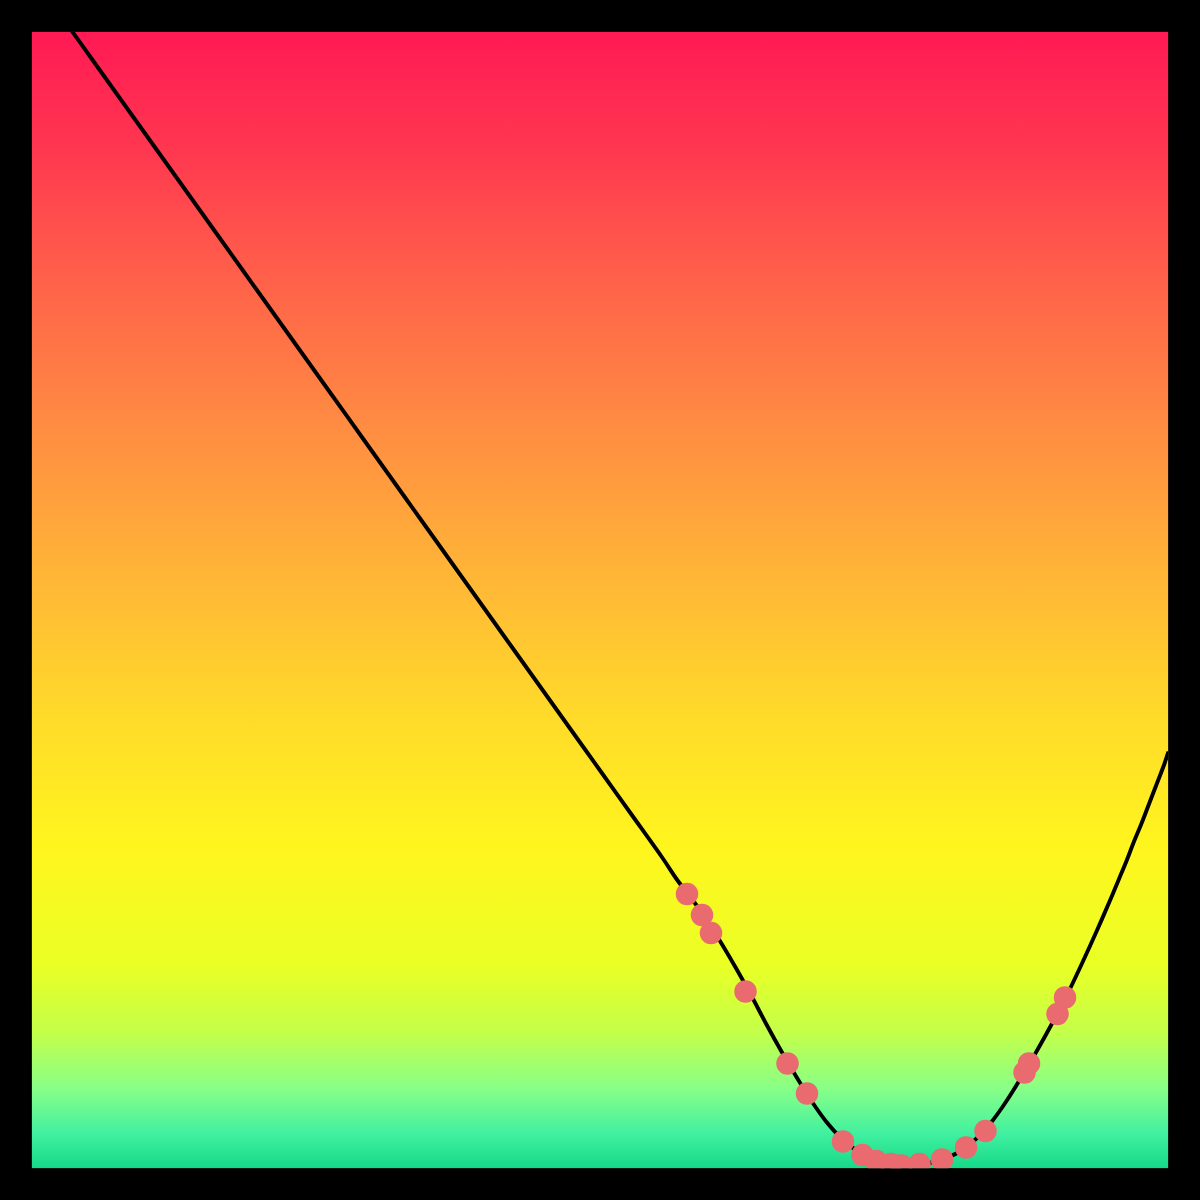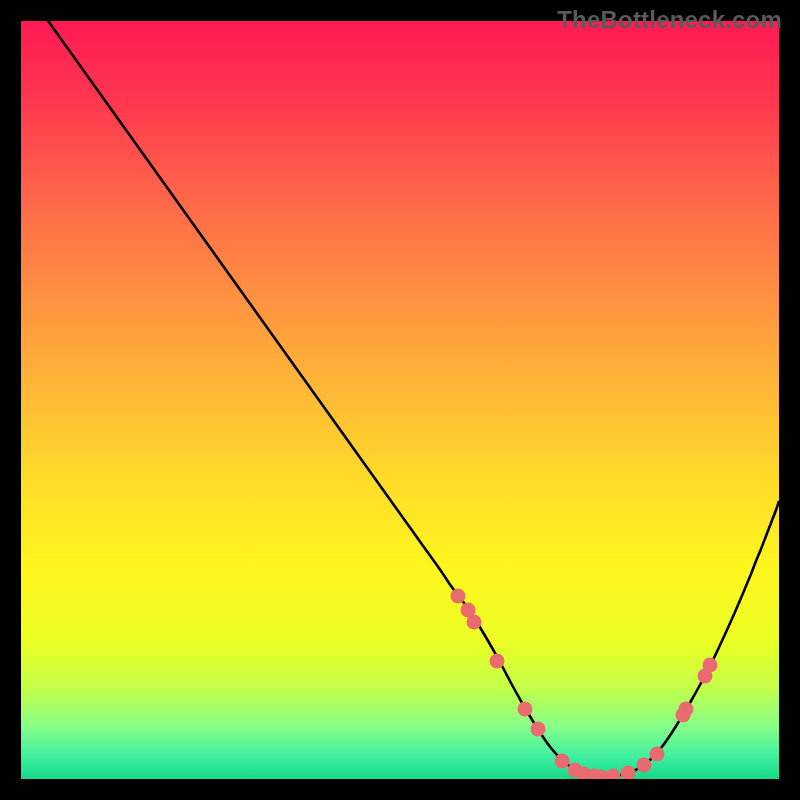--- a/index.html
+++ b/index.html
@@ -8,21 +8,20 @@
   .watermark { position: absolute; top: 6px; right: 18px; color: #5a5a5a; font-size: 24px; font-weight: 600; letter-spacing: 0.2px; z-index: 10; }
   .plot-area { position: absolute; left: 21px; top: 21px; width: 758px; height: 758px; overflow: hidden; }
   .gradient { width: 100%; height: 100%; }
   svg.curve { position: absolute; left: 0; top: 0; width: 100%; height: 100%; }
   .marker { fill: #e96a6f; }
 </style>
 </head>
 <body>
 
 <div class="outer">
-  <div class="watermark">TheBottleneck.com</div>
   <div class="plot-area">
     <svg class="gradient" viewBox="0 0 758 758" preserveAspectRatio="none">
       <defs>
         <linearGradient id="bg" x1="0" y1="0" x2="0" y2="1">
             <stop offset="0%" stop-color="#ff1a54"></stop>
             <stop offset="10%" stop-color="#ff3650"></stop>
             <stop offset="22%" stop-color="#ff624a"></stop>
             <stop offset="35%" stop-color="#ff8d42"></stop>
             <stop offset="48%" stop-color="#ffb637"></stop>
             <stop offset="60%" stop-color="#ffda2a"></stop>

